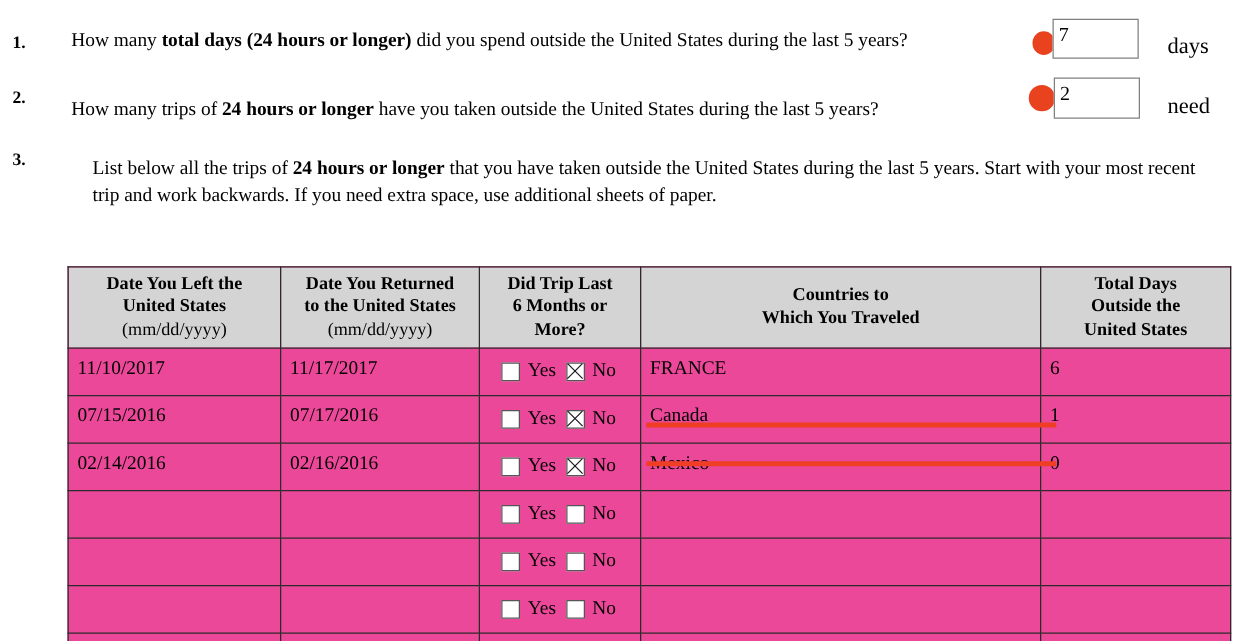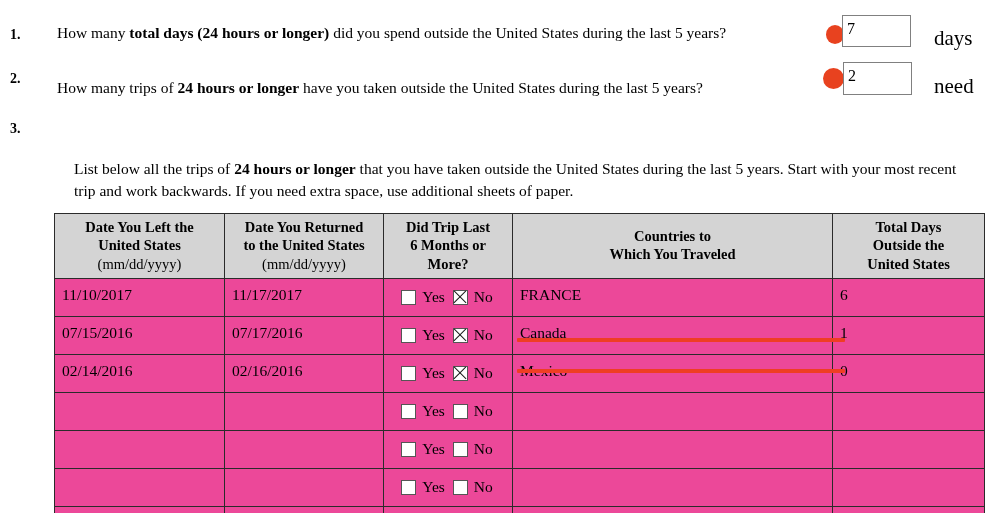--- a/index.html
+++ b/index.html
@@ -40,37 +40,36 @@
   }
   .answer-box .val {
     position: absolute;
     left: 4px;
     top: 1px;
     font-size: 16px;
     line-height: 1.5;
   }
   .unit-label {
     position: absolute;
-    font-size: 21px;
+    font-size: 18px;
     white-space: nowrap;
   }
 
   
   .cursor-dot {
     position: absolute;
     border-radius: 50%;
     background: #e8421f;
   }
 
   
   .para {
     position: absolute;
     font-size: 15.5px;
     line-height: 1.42;
-    margin-top: 34px;
   }
   .para b { font-weight: bold; }
 
   
   .trip-table {
     position: absolute;
     border-collapse: collapse;
     table-layout: fixed;
     background: #ec4899;
     margin-top: 35px;

